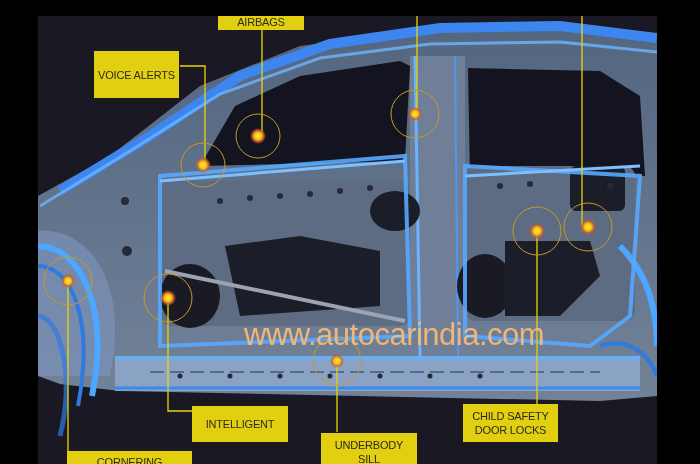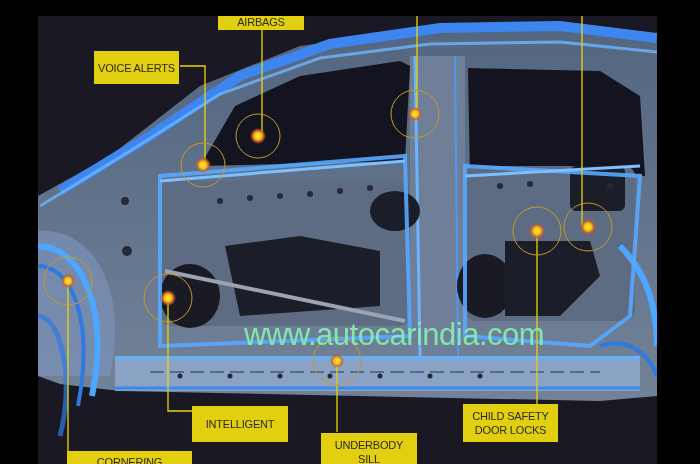--- a/index.html
+++ b/index.html
@@ -7,21 +7,21 @@
   .stage { position:relative; width:700px; height:464px; background:#000; overflow:hidden;margin-top:16px; }
   .screen { position:absolute; left:38px; top:0; width:619px; height:464px; background:#1a1822; overflow:hidden; }
   .screen svg { position:absolute; left:0; top:0; }
   .label {
     position:absolute; background:#e2cf10; color:#2b2a20;
     font-size:11px; line-height:14px; text-align:center; text-transform:uppercase;
     display:flex; align-items:center; justify-content:center; padding:0 4px; box-sizing:border-box;
     letter-spacing:-0.2px;
   }
   .watermark {
-    position:absolute; left:206px; top:301px; font-size:31px; color:#86efac;
+    position:absolute; left:206px; top:301px; font-size:31px; color:#fdba74;
     letter-spacing:-0.5px; font-family:"Liberation Sans", sans-serif; white-space:nowrap; opacity:0.92;
   }
 </style>
 </head>
 <body>
 
 <div class="stage">
   <div class="screen">
     <svg width="619" height="464" viewBox="38 0 619 464">
       <defs>
@@ -148,21 +148,21 @@
           <circle cx="588" cy="211" r="24" stroke="#c79a2a" stroke-width="1" fill="none"></circle>
           <circle cx="588" cy="211" r="8" fill="url(#hot)"></circle>
         </g>
       </g>
     </svg>
 
     <div class="label" style="left:180px; top:-3px; width:86px; height:17px;">
       <span>AIRBAGS</span>
     </div>
 
-    <div class="label" style="left:56px; top:35px; width:85px; height:33px;">
+    <div class="label" style="left:56px; top:35px; width:85px; height:47px;">
       <span>VOICE ALERTS</span>
     </div>
 
     <div class="label" style="left:154px; top:390px; width:96px; height:36px; flex-direction:column;">
       <span>INTELLIGENT</span>
     </div>
 
     <div class="label" style="left:29px; top:435px; width:125px; height:36px; flex-direction:column; justify-content:flex-start; padding-top:4px;">
       <span>CORNERING STABILITY</span>
 

